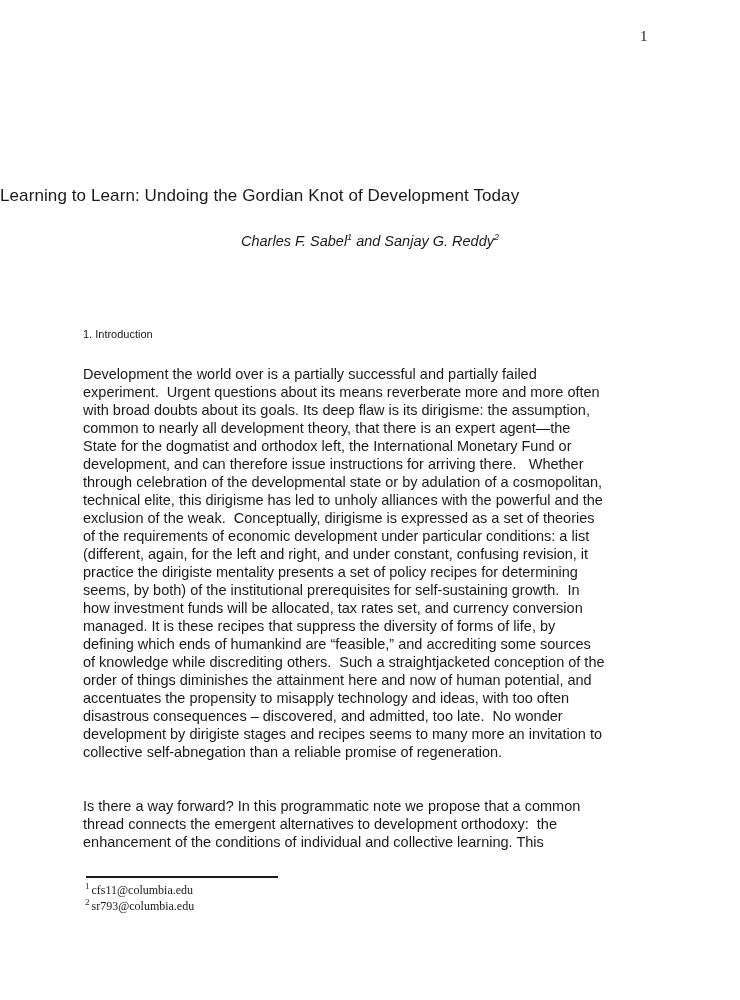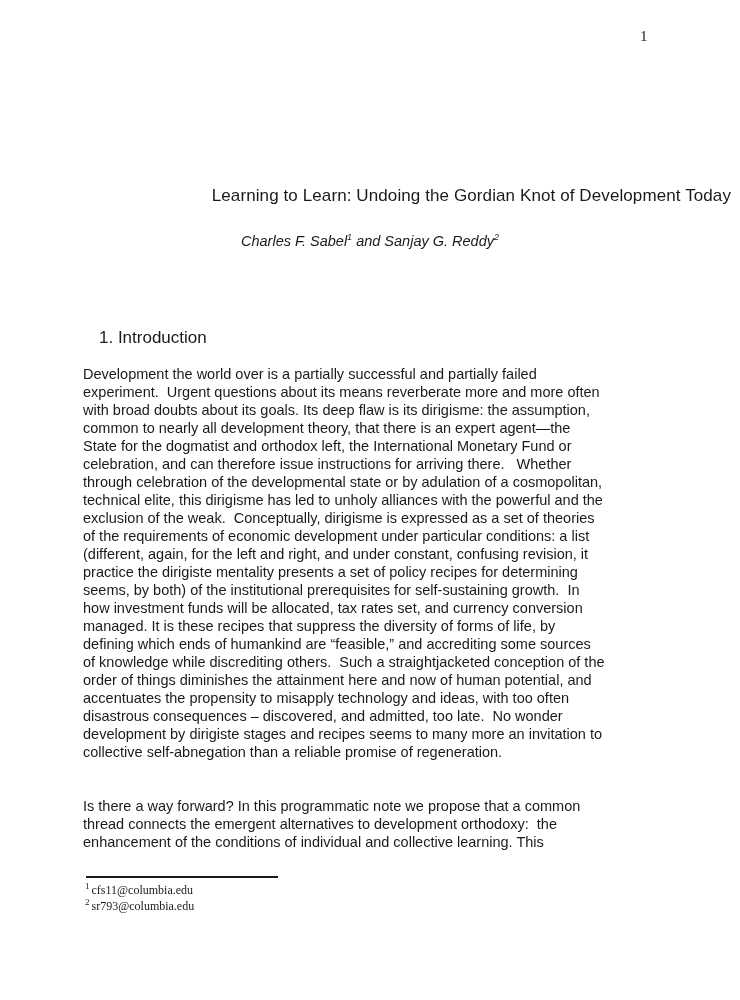--- a/index.html
+++ b/index.html
@@ -21,43 +21,43 @@
     top: 28px;
     left: 640px;
     font-family: "Liberation Serif", serif;
     font-size: 15px;
   }
   .title {
     position: absolute;
     top: 186px;
     left: 0;
     width: 731px;
-    text-align: right;
+    text-align: left;
     font-size: 17px;
     letter-spacing: 0.1px;
   }
   .authors {
     position: absolute;
     top: 233px;
     left: 0;
     width: 740px;
     text-align: center;
     font-size: 14.5px;
     font-style: italic;
   }
   .authors sup {
     font-size: 9px;
     line-height: 0;
     vertical-align: super;
   }
   .heading {
     position: absolute;
     top: 328px;
-    left: 99px;
-    font-size: 17px;
+    left: 83px;
+    font-size: 11px;
   }
   .para {
     position: absolute;
     left: 83px;
     width: 620px;
     font-size: 14.5px;
   }
   .para .line {
     white-space: pre;
     height: 18px;
@@ -107,21 +107,21 @@
   </div>
 
   <div class="heading">1. Introduction</div>
 
   <div class="para para1">
       <div class="line">Development the world over is a partially successful and partially failed</div>
       <div class="line">experiment.  Urgent questions about its means reverberate more and more often</div>
       <div class="line">with broad doubts about its goals. Its deep flaw is its dirigisme: the assumption,</div>
       <div class="line">common to nearly all development theory, that there is an expert agent—the</div>
       <div class="line">State for the dogmatist and orthodox left, the International Monetary Fund or</div>
-      <div class="line">celebration, and can therefore issue instructions for arriving there.   Whether</div>
+      <div class="line">development, and can therefore issue instructions for arriving there.   Whether</div>
       <div class="line">through celebration of the developmental state or by adulation of a cosmopolitan,</div>
       <div class="line">technical elite, this dirigisme has led to unholy alliances with the powerful and the</div>
       <div class="line">exclusion of the weak.  Conceptually, dirigisme is expressed as a set of theories</div>
       <div class="line">of the requirements of economic development under particular conditions: a list</div>
       <div class="line">(different, again, for the left and right, and under constant, confusing revision, it</div>
       <div class="line">practice the dirigiste mentality presents a set of policy recipes for determining</div>
       <div class="line">seems, by both) of the institutional prerequisites for self-sustaining growth.  In</div>
       <div class="line">how investment funds will be allocated, tax rates set, and currency conversion</div>
       <div class="line">managed. It is these recipes that suppress the diversity of forms of life, by</div>
       <div class="line">defining which ends of humankind are “feasible,” and accrediting some sources</div>

